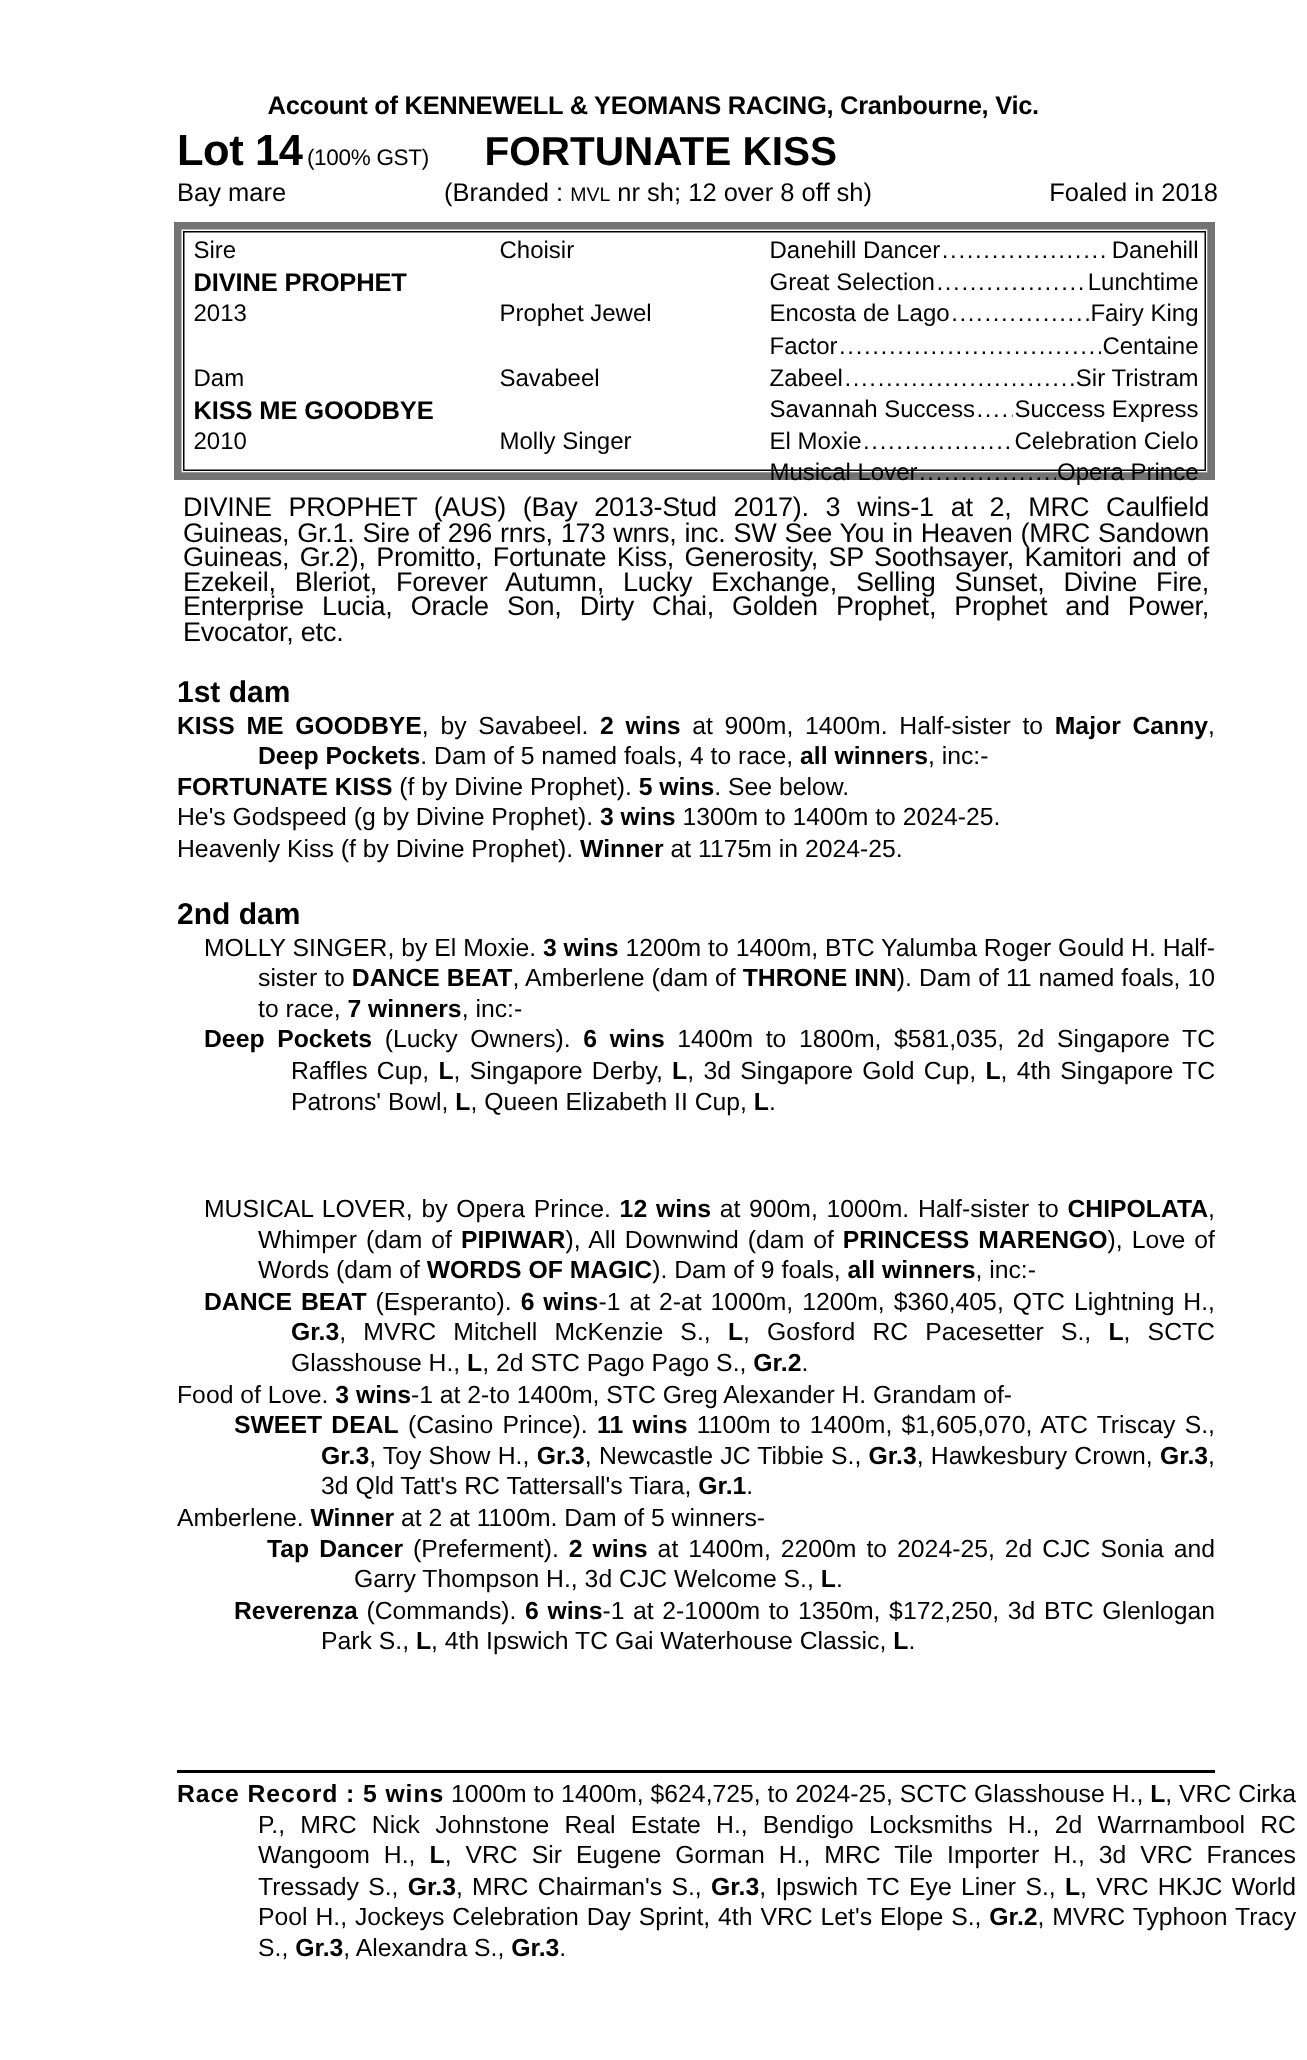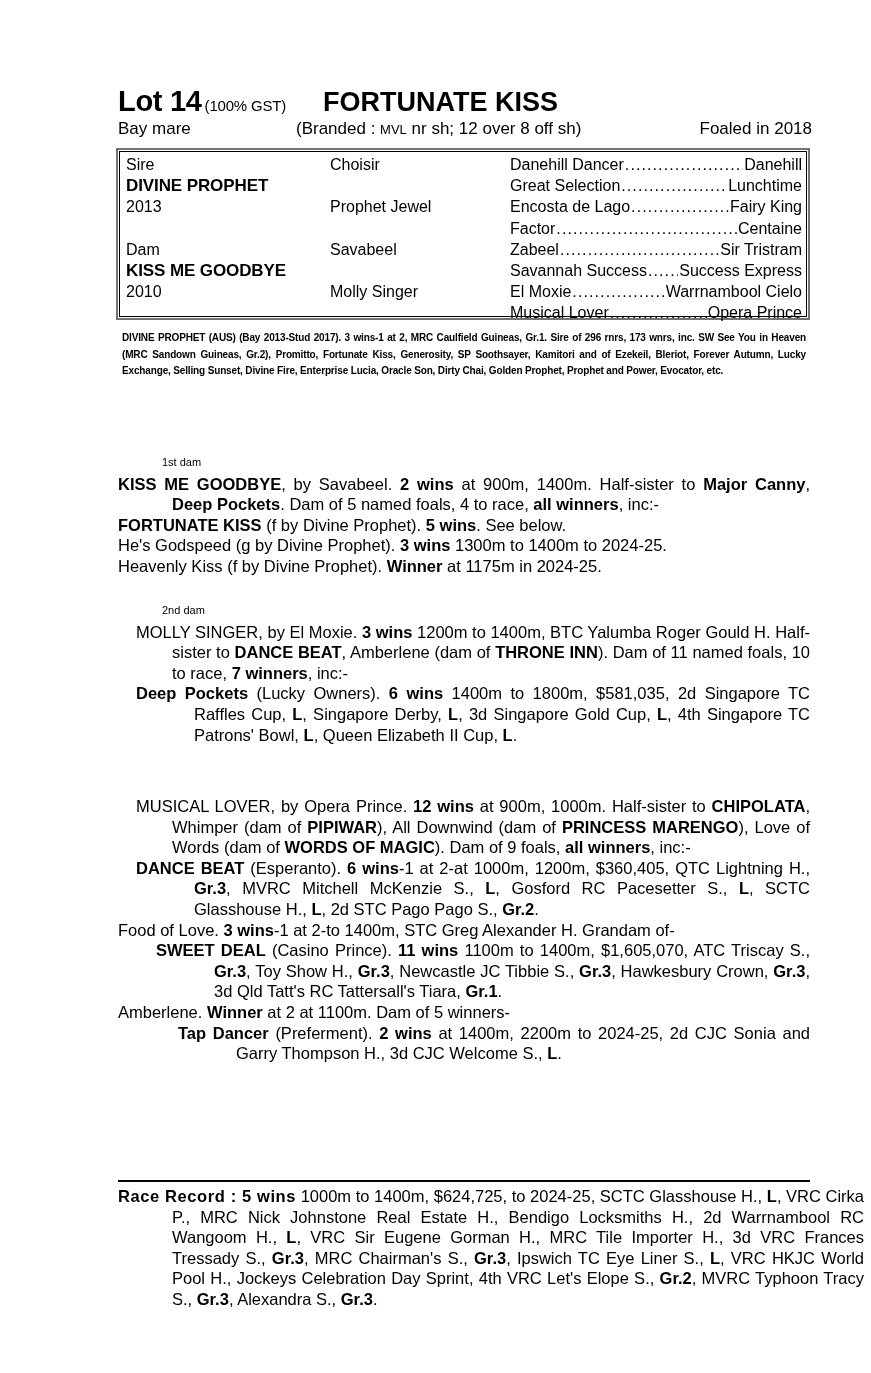--- a/index.html
+++ b/index.html
@@ -68,21 +68,21 @@
   .desc-brand  { position: absolute; left: 178px; top: 0; }
   .desc-brand .smallcaps { font-size: 13px; letter-spacing: 0px; }
   .desc-foaled { position: absolute; right: 0; top: 0; }
 
   
   .ped-table {
     position: absolute;
     left: 116px; top: 148px;
     width: 694px;
     height: 172px;
-    border: 2px solid #737373;
+    border: 5px solid #737373;
     box-shadow: inset 0 0 0 1px #fff, inset 0 0 0 2px #000;
     background: #fff;
     box-sizing: border-box;
   }
   .ped-inner {
     position: absolute;
     left: 0; top: 0; right: 0; bottom: 0;
     padding: 4px 6px 4px 8px;
   }
   .ped-row {
@@ -112,44 +112,43 @@
     letter-spacing: 1.1px;
     color: #000;
   }
   .leader .l-right { flex: 0 0 auto; }
 
   
   .sire-blurb {
     position: absolute;
     left: 122px; top: 330px;
     width: 684px;
-    font-size: 10px;
+    font-size: 18px;
     line-height: 16.6px;
-    font-weight: bold;
+    font-weight: normal;
     text-align: justify;
     letter-spacing: -0.15px;
   }
 
   
   .ped-body {
     position: absolute;
     left: 118px;
     width: 692px;
     font-size: 16.5px;
     line-height: 20.6px;
   }
   .ped-body.d1 { top: 452px; }
   .ped-body.d2 { top: 600px; }
   .ped-body.d3 { top: 796px; }
 
   .dam-head {
-    font-weight: normal;
-    font-size: 11px;
+    font-weight: bold;
+    font-size: 20px;
     margin-bottom: 1px;
-    margin-left: 44px;
   }
   .entry {
     text-align: justify;
     text-justify: inter-word;
     margin: 0;
   }
   .hang1 { padding-left: 54px; text-indent: -54px; }
   .hang2 { padding-left: 54px; text-indent: -36px; }
   .hang3 { padding-left: 76px; text-indent: -58px; }
   .hang4 { padding-left: 96px; text-indent: -58px; }
@@ -179,20 +178,21 @@
   .race-record .rr-title {
     font-weight: bold;
     letter-spacing: 0.6px;
   }
 </style>
 </head>
 <body>
 
 <div class="page">
 
+  <div class="account-line">Account of KENNEWELL &amp; YEOMANS RACING, Cranbourne, Vic.</div>
 
   <div class="lot-line">
     <span class="lot-label">Lot 14</span><span class="gst">(100% GST)</span><span class="horse-name">FORTUNATE KISS</span>
   </div>
 
   <div class="desc-line">
     <span class="desc-colour">Bay mare</span>
     <span class="desc-brand"><span>(Branded : </span><span class="smallcaps">MVL</span><span> nr sh; 12 over 8 off sh)</span></span>
     <span class="desc-foaled">Foaled in 2018</span>
   </div>
@@ -265,21 +265,21 @@
             </div>
           </div>
         </div>
         <div class="ped-row">
           <div class="col1">2010</div>
           <div class="col2">Molly Singer</div>
           <div class="col3">
             <div class="leader">
               <span class="l-left">El Moxie</span>
               <span class="l-dots">......................................................................</span>
-              <span class="l-right">Warrnambool Cielo</span>
+              <span class="l-right">Celebration Cielo</span>
             </div>
           </div>
         </div>
         <div class="ped-row">
           <div class="col1"></div>
           <div class="col2"></div>
           <div class="col3">
             <div class="leader">
               <span class="l-left">Musical Lover</span>
               <span class="l-dots">......................................................................</span>
@@ -311,19 +311,20 @@
   </div>
 
   <div class="ped-body d3">
     <div class="entry hang2" id="d3-main"><span>MUSICAL LOVER</span><span>, by Opera Prince. </span><span class="bk">12 wins</span><span> at 900m, 1000m. Half-sister to </span><span class="bk">CHIPOLATA</span><span>, Whimper (dam of </span><span class="bk">PIPIWAR</span><span>), All Downwind (dam of </span><span class="bk">PRINCESS MARENGO</span><span>), Love of Words (dam of </span><span class="bk">WORDS OF MAGIC</span><span>). Dam of 9 foals, </span><span class="bk">all winners</span><span>, inc:-</span></div>
     <div id="d3-progeny">
         <div class="entry hang3"><span class="bk">DANCE BEAT</span><span> (Esperanto). </span><span class="bk">6 wins</span><span>-1 at 2-at 1000m, 1200m, $360,405, QTC Lightning H., </span><span class="bk">Gr.3</span><span>, MVRC Mitchell McKenzie S., </span><span class="bk">L</span><span>, Gosford RC Pacesetter S., </span><span class="bk">L</span><span>, SCTC Glasshouse H., </span><span class="bk">L</span><span>, 2d STC Pago Pago S., </span><span class="bk">Gr.2</span><span>.</span></div>
         <div class="entry flat1 nj"><span>Food of Love</span><span>. </span><span class="bk">3 wins</span><span>-1 at 2-to 1400m, STC Greg Alexander H. Grandam of-</span></div>
         <div class="entry hang4"><span class="bk">SWEET DEAL</span><span> (Casino Prince). </span><span class="bk">11 wins</span><span> 1100m to 1400m, $1,605,070, ATC Triscay S., </span><span class="bk">Gr.3</span><span>, Toy Show H., </span><span class="bk">Gr.3</span><span>, Newcastle JC Tibbie S., </span><span class="bk">Gr.3</span><span>, Hawkesbury Crown, </span><span class="bk">Gr.3</span><span>, 3d Qld Tatt's RC Tattersall's Tiara, </span><span class="bk">Gr.1</span><span>.</span></div>
         <div class="entry flat1 nj"><span>Amberlene</span><span>. </span><span class="bk">Winner</span><span> at 2 at 1100m. Dam of 5 winners-</span></div>
         <div class="entry hang5"><span class="bk">Tap Dancer</span><span> (Preferment). </span><span class="bk">2 wins</span><span> at 1400m, 2200m to 2024-25, 2d CJC Sonia and Garry Thompson H., 3d CJC Welcome S., </span><span class="bk">L</span><span>.</span></div>
+        <div class="entry hang4"><span class="bk">Reverenza</span><span> (Commands). </span><span class="bk">6 wins</span><span>-1 at 2-1000m to 1350m, $172,250, 3d BTC Glenlogan Park S., </span><span class="bk">L</span><span>, 4th Ipswich TC Gai Waterhouse Classic, </span><span class="bk">L</span><span>.</span></div>
       </div>
   </div>
 
   <div class="rr-rule"></div>
   <div class="race-record" id="race-record"><span class="rr-title">Race Record : 5 wins</span><span> 1000m to 1400m, $624,725, to 2024-25, SCTC Glasshouse H., </span><span class="bk">L</span><span>, VRC Cirka P., MRC Nick Johnstone Real Estate H., Bendigo Locksmiths H., 2d Warrnambool RC Wangoom H., </span><span class="bk">L</span><span>, VRC Sir Eugene Gorman H., MRC Tile Importer H., 3d VRC Frances Tressady S., </span><span class="bk">Gr.3</span><span>, MRC Chairman's S., </span><span class="bk">Gr.3</span><span>, Ipswich TC Eye Liner S., </span><span class="bk">L</span><span>, VRC HKJC World Pool H., Jockeys Celebration Day Sprint, 4th VRC Let's Elope S., </span><span class="bk">Gr.2</span><span>, MVRC Typhoon Tracy S., </span><span class="bk">Gr.3</span><span>, Alexandra S., </span><span class="bk">Gr.3</span><span>.</span></div>
 
 </div>
 
 </body></html>

